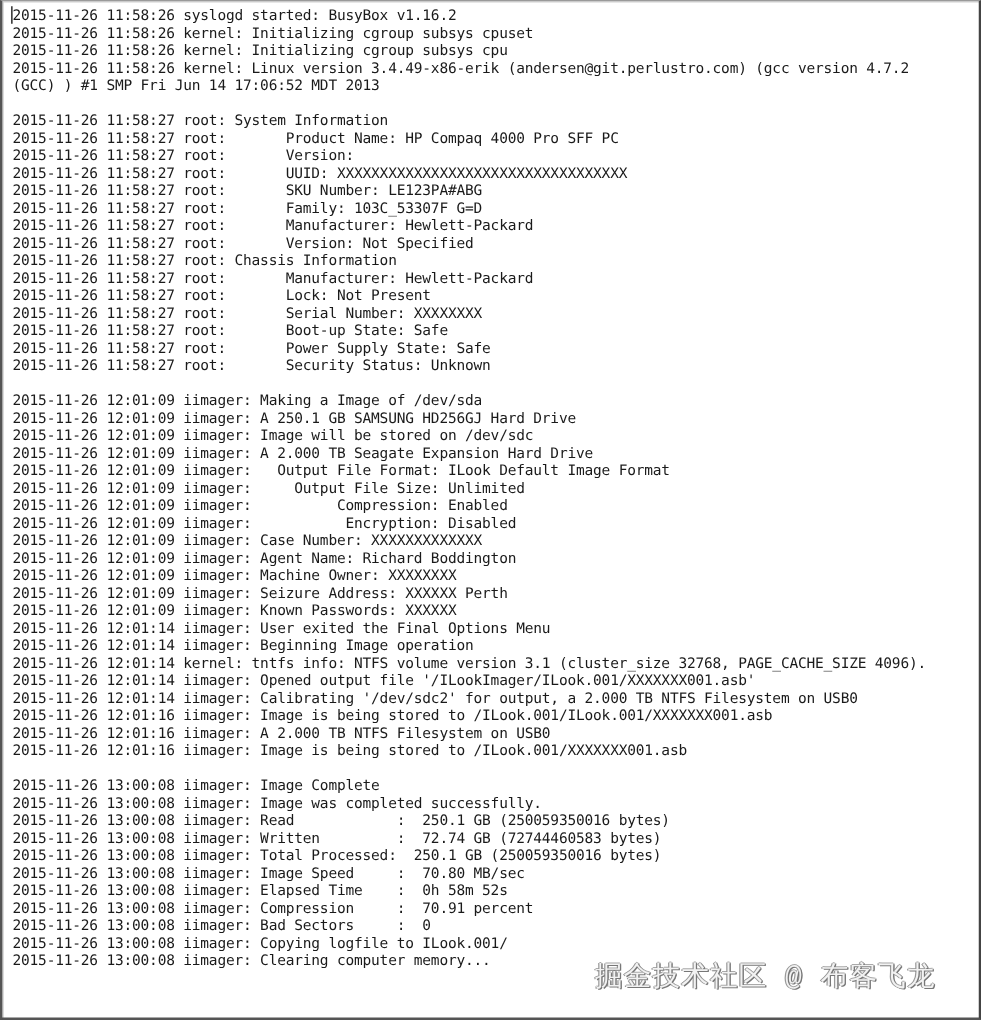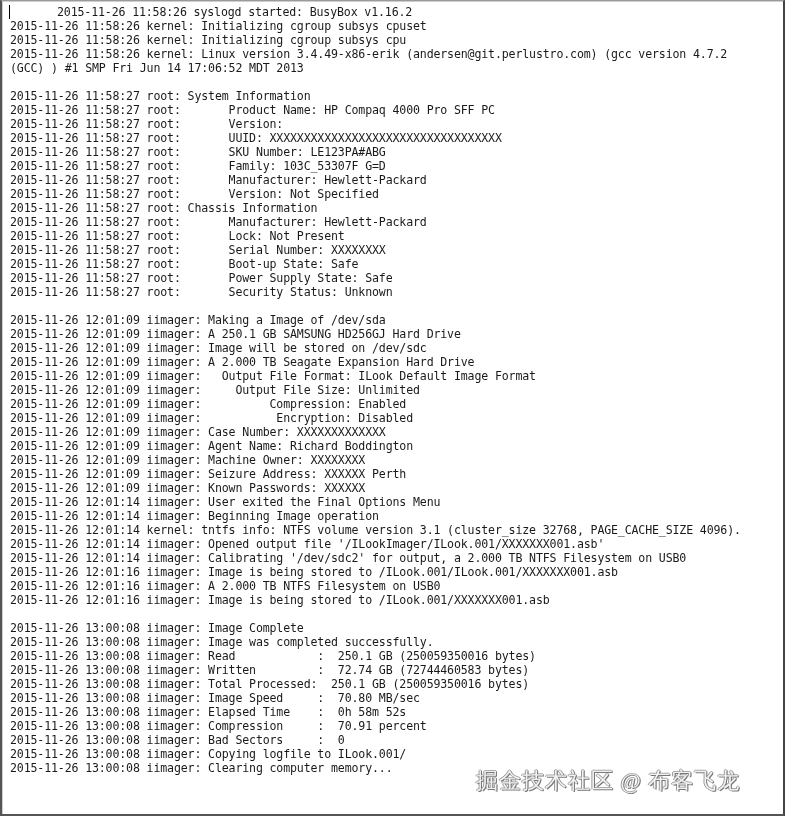--- a/index.html
+++ b/index.html
@@ -13,24 +13,24 @@
     box-shadow: inset 1px 1px 0 #cfcfcf;
     background:#fff;
   }
   .log {
     position:absolute; left:8px; top:4px;
     font-family:"DejaVu Sans Mono", "Liberation Mono", monospace;
     font-size:11.6px; line-height:14px; color:#1a1a1a;
     white-space:pre; letter-spacing:-0.15px;
   }
   .line { height:14px; }
-  .cursor { border-left:1px solid #000; margin-left:-1px;padding-left:47px; }
+  .cursor { border-left:1px solid #000; margin-left:-1px; }
   .watermark {
     position:absolute; left:476px; top:766px;
-    font-family:Liberation Serif, serif; font-size:22px; color:#f2f2f2;
+    font-family:Liberation Mono, monospace; font-size:22px; color:#f2f2f2;
     text-shadow: 1px 1px 0 #777, -1px 0 0 #999, 0 -1px 0 #aaa, 1px 0 0 #888;
     letter-spacing:1px;
   }
 </style>
 </head>
 <body>
 
 <div class="frame">
   <div class="log" id="log"><div class="line cursor">2015-11-26 11:58:26 syslogd started: BusyBox v1.16.2</div><div class="line">2015-11-26 11:58:26 kernel: Initializing cgroup subsys cpuset</div><div class="line">2015-11-26 11:58:26 kernel: Initializing cgroup subsys cpu</div><div class="line">2015-11-26 11:58:26 kernel: Linux version 3.4.49-x86-erik (andersen@git.perlustro.com) (gcc version 4.7.2</div><div class="line">(GCC) ) #1 SMP Fri Jun 14 17:06:52 MDT 2013</div><div class="line">&nbsp;</div><div class="line">2015-11-26 11:58:27 root: System Information</div><div class="line">2015-11-26 11:58:27 root:       Product Name: HP Compaq 4000 Pro SFF PC</div><div class="line">2015-11-26 11:58:27 root:       Version:</div><div class="line">2015-11-26 11:58:27 root:       UUID: XXXXXXXXXXXXXXXXXXXXXXXXXXXXXXXXXX</div><div class="line">2015-11-26 11:58:27 root:       SKU Number: LE123PA#ABG</div><div class="line">2015-11-26 11:58:27 root:       Family: 103C_53307F G=D</div><div class="line">2015-11-26 11:58:27 root:       Manufacturer: Hewlett-Packard</div><div class="line">2015-11-26 11:58:27 root:       Version: Not Specified</div><div class="line">2015-11-26 11:58:27 root: Chassis Information</div><div class="line">2015-11-26 11:58:27 root:       Manufacturer: Hewlett-Packard</div><div class="line">2015-11-26 11:58:27 root:       Lock: Not Present</div><div class="line">2015-11-26 11:58:27 root:       Serial Number: XXXXXXXX</div><div class="line">2015-11-26 11:58:27 root:       Boot-up State: Safe</div><div class="line">2015-11-26 11:58:27 root:       Power Supply State: Safe</div><div class="line">2015-11-26 11:58:27 root:       Security Status: Unknown</div><div class="line">&nbsp;</div><div class="line">2015-11-26 12:01:09 iimager: Making a Image of /dev/sda</div><div class="line">2015-11-26 12:01:09 iimager: A 250.1 GB SAMSUNG HD256GJ Hard Drive</div><div class="line">2015-11-26 12:01:09 iimager: Image will be stored on /dev/sdc</div><div class="line">2015-11-26 12:01:09 iimager: A 2.000 TB Seagate Expansion Hard Drive</div><div class="line">2015-11-26 12:01:09 iimager:   Output File Format: ILook Default Image Format</div><div class="line">2015-11-26 12:01:09 iimager:     Output File Size: Unlimited</div><div class="line">2015-11-26 12:01:09 iimager:          Compression: Enabled</div><div class="line">2015-11-26 12:01:09 iimager:           Encryption: Disabled</div><div class="line">2015-11-26 12:01:09 iimager: Case Number: XXXXXXXXXXXXX</div><div class="line">2015-11-26 12:01:09 iimager: Agent Name: Richard Boddington</div><div class="line">2015-11-26 12:01:09 iimager: Machine Owner: XXXXXXXX</div><div class="line">2015-11-26 12:01:09 iimager: Seizure Address: XXXXXX Perth</div><div class="line">2015-11-26 12:01:09 iimager: Known Passwords: XXXXXX</div><div class="line">2015-11-26 12:01:14 iimager: User exited the Final Options Menu</div><div class="line">2015-11-26 12:01:14 iimager: Beginning Image operation</div><div class="line">2015-11-26 12:01:14 kernel: tntfs info: NTFS volume version 3.1 (cluster_size 32768, PAGE_CACHE_SIZE 4096).</div><div class="line">2015-11-26 12:01:14 iimager: Opened output file '/ILookImager/ILook.001/XXXXXXX001.asb'</div><div class="line">2015-11-26 12:01:14 iimager: Calibrating '/dev/sdc2' for output, a 2.000 TB NTFS Filesystem on USB0</div><div class="line">2015-11-26 12:01:16 iimager: Image is being stored to /ILook.001/ILook.001/XXXXXXX001.asb</div><div class="line">2015-11-26 12:01:16 iimager: A 2.000 TB NTFS Filesystem on USB0</div><div class="line">2015-11-26 12:01:16 iimager: Image is being stored to /ILook.001/XXXXXXX001.asb</div><div class="line">&nbsp;</div><div class="line">2015-11-26 13:00:08 iimager: Image Complete</div><div class="line">2015-11-26 13:00:08 iimager: Image was completed successfully.</div><div class="line">2015-11-26 13:00:08 iimager: Read            :  250.1 GB (250059350016 bytes)</div><div class="line">2015-11-26 13:00:08 iimager: Written         :  72.74 GB (72744460583 bytes)</div><div class="line">2015-11-26 13:00:08 iimager: Total Processed:  250.1 GB (250059350016 bytes)</div><div class="line">2015-11-26 13:00:08 iimager: Image Speed     :  70.80 MB/sec</div><div class="line">2015-11-26 13:00:08 iimager: Elapsed Time    :  0h 58m 52s</div><div class="line">2015-11-26 13:00:08 iimager: Compression     :  70.91 percent</div><div class="line">2015-11-26 13:00:08 iimager: Bad Sectors     :  0</div><div class="line">2015-11-26 13:00:08 iimager: Copying logfile to ILook.001/</div><div class="line">2015-11-26 13:00:08 iimager: Clearing computer memory...</div></div>
 </div>

